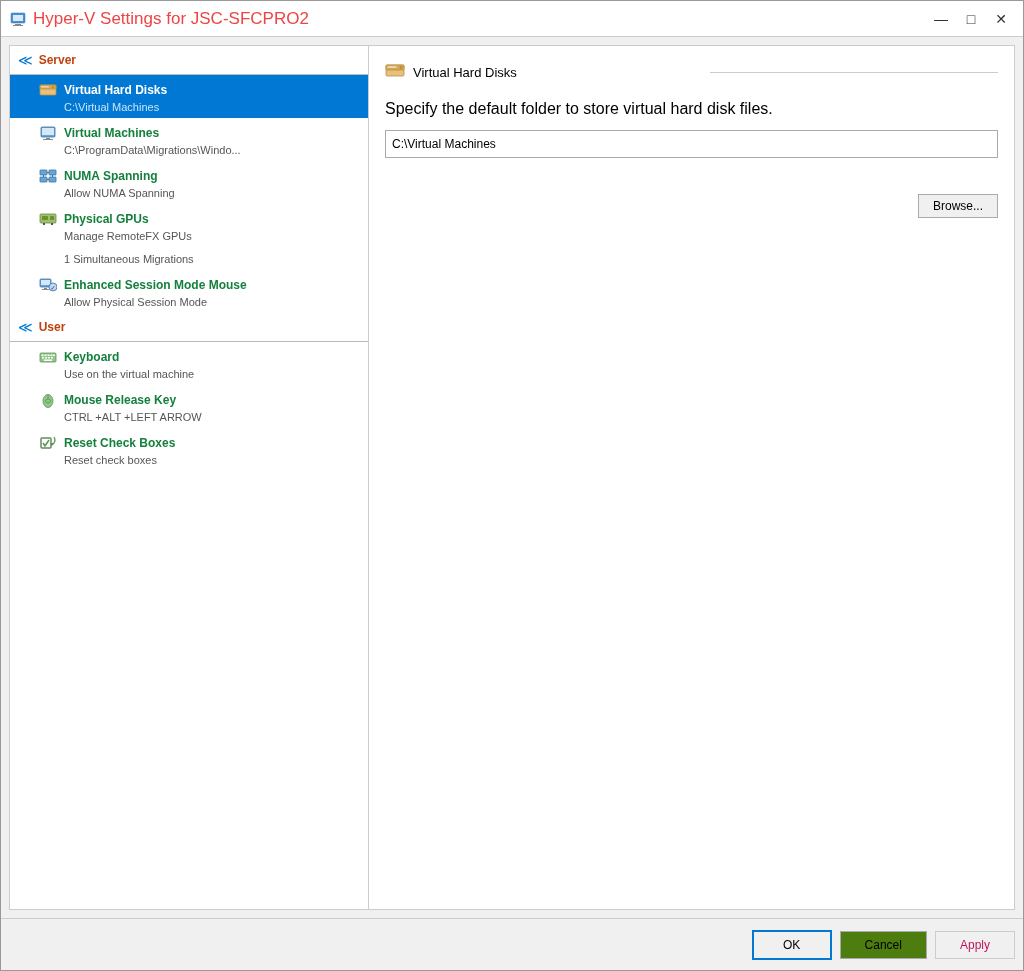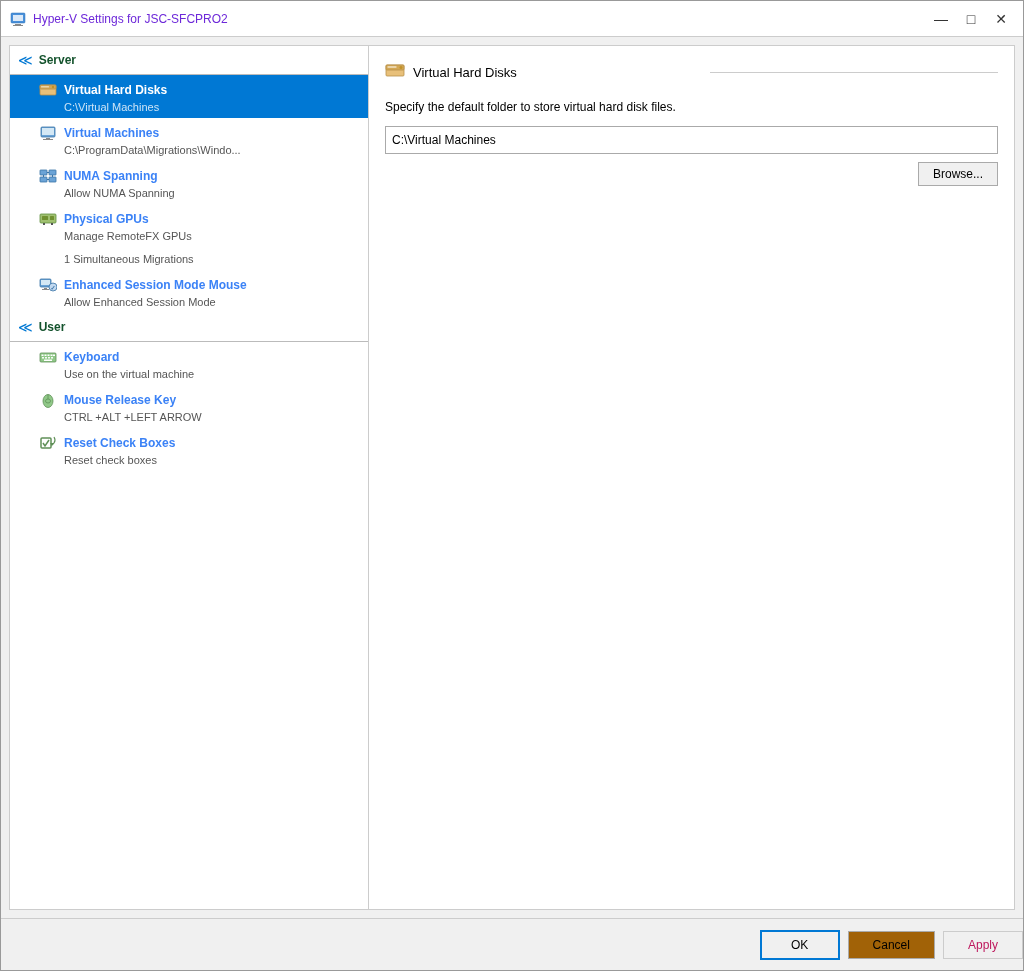--- a/index.html
+++ b/index.html
@@ -34,23 +34,23 @@
       width: 18px;
       height: 18px;
       margin-right: 6px;
       flex-shrink: 0;
       display: flex;
       align-items: center;
       justify-content: center;
     }
     .title-bar-text {
       flex: 1;
-      font-size: 12px;
+      font-size: 17px;
       font-weight: normal;
-      color: #6d28d9;
+      color: #ef4444;
     }
     .title-bar-controls {
       display: flex;
       gap: 2px;
     }
     .title-bar-btn {
       width: 28px;
       height: 20px;
       background: transparent;
       border: none;
@@ -86,21 +86,21 @@
       cursor: pointer;
     }
     .section-header-icon {
       color: #0078d4;
       margin-right: 6px;
       font-size: 14px;
     }
     .section-header-text {
       font-weight: bold;
       font-size: 12px;
-      color: #14532d;
+      color: #c2410c;
     }
     .nav-item {
       display: flex;
       flex-direction: column;
       padding: 5px 8px 5px 28px;
       cursor: pointer;
       border-bottom: none;
     }
     .nav-item.selected {
       background: #0078d4;
@@ -120,21 +120,21 @@
       height: 20px;
       margin-right: 6px;
       flex-shrink: 0;
       display: flex;
       align-items: center;
       justify-content: center;
     }
     .nav-item-title {
       font-size: 12px;
       font-weight: bold;
-      color: #3b82f6;
+      color: #15803d;
     }
     .nav-item-subtitle {
       font-size: 11px;
       color: #555;
       padding-left: 26px;
       margin-top: 1px;
     }
     .right-panel {
       flex: 1;
       background: #fff;
@@ -161,21 +161,21 @@
       color: #000;
       flex: 1;
     }
     .panel-section-line {
       flex: 1;
       height: 1px;
       background: #ccc;
       margin-left: 8px;
     }
     .panel-description {
-      font-size: 12px;
+      font-size: 16px;
       color: #000;
       margin-bottom: 12px;
     }
     .path-input {
       width: 100%;
       height: 28px;
       border: 1px solid #aaa;
       padding: 4px 6px;
       font-size: 12px;
       font-family: inherit;
@@ -189,41 +189,41 @@
       font-size: 12px;
       background: #f0f0f0;
       border: 1px solid #aaa;
       cursor: pointer;
       color: #000;
     }
     .footer {
       display: flex;
       justify-content: flex-end;
       align-items: center;
-      padding: 10px 0;
+      padding: 10px 8px;
       gap: 8px;
       border-top: 1px solid #ccc;
       background: #f0f0f0;
       flex-shrink: 0;
       height: 52px;
     }
     .footer-btn {
       padding: 6px 24px;
       font-size: 12px;
       font-family: inherit;
       cursor: pointer;
       min-width: 80px;
     }
     .footer-btn.primary {
       background: #f0f0f0;
       border: 2px solid #0078d4;
       color: #000;
     }
     .footer-btn.secondary {
-      background: #a16207;
+      background: #4d7c0f;
       border: 1px solid #aaa;
       color: #000;
     }
     .footer-btn.disabled {
       background: #f0f0f0;
       border: 1px solid #ccc;
       color: #be185d;
       cursor: default;
     }
   </style>
@@ -334,21 +334,21 @@
               <rect x="1" y="2" width="11" height="8" rx="1" fill="#6ba3d6" stroke="#3a73a6" stroke-width="0.8"></rect>
               <rect x="2" y="3" width="9" height="5" fill="#d4e8f5"></rect>
               <rect x="5" y="11" width="3" height="1.5" fill="#888"></rect>
               <rect x="3" y="12" width="7" height="1" fill="#888"></rect>
               <circle cx="14" cy="10" r="4" fill="#c0d8f0" stroke="#3a73a6" stroke-width="0.8"></circle>
               <text x="11.5" y="13" font-size="6" fill="#3a73a6" font-weight="bold">✓</text>
             </svg>
           </div>
           <span class="nav-item-title">Enhanced Session Mode Mouse</span>
         </div>
-        <div class="nav-item-subtitle">Allow Enhanced Session Mode</div>
+        <div class="nav-item-subtitle">Allow Physical Session Mode</div>
       </div>
 
       <div class="section-header">
         <span class="section-header-icon">≪</span>
         <span class="section-header-text">User</span>
       </div>
 
       <div class="nav-item">
         <div class="nav-item-row">
           <div class="nav-item-icon">
@@ -413,21 +413,21 @@
           </svg>
         </div>
         <span class="panel-section-title-text">Virtual Hard Disks</span>
         <div class="panel-section-line"></div>
       </div>
 
       <p class="panel-description">Specify the default folder to store virtual hard disk files.</p>
 
       <input class="path-input" type="text" value="C:\Virtual Machines" style="">
 
-      <div style="display:flex; justify-content: flex-end;">
+      <div style="display:flex; justify-content: flex-end; margin-top: 28px;">
         <button class="browse-btn">Browse...</button>
       </div>
     </div>
   </div>
 
   <div class="footer">
     <button class="footer-btn primary">OK</button>
     <button class="footer-btn secondary">Cancel</button>
     <button class="footer-btn disabled">Apply</button>
   </div>

